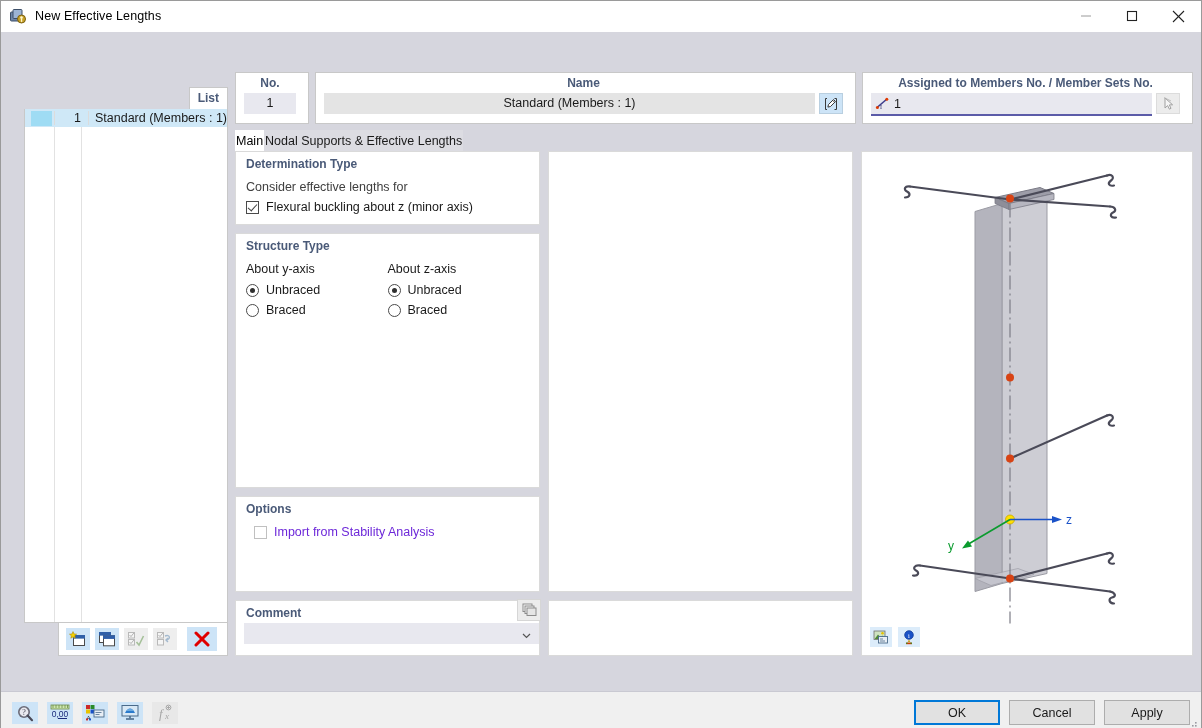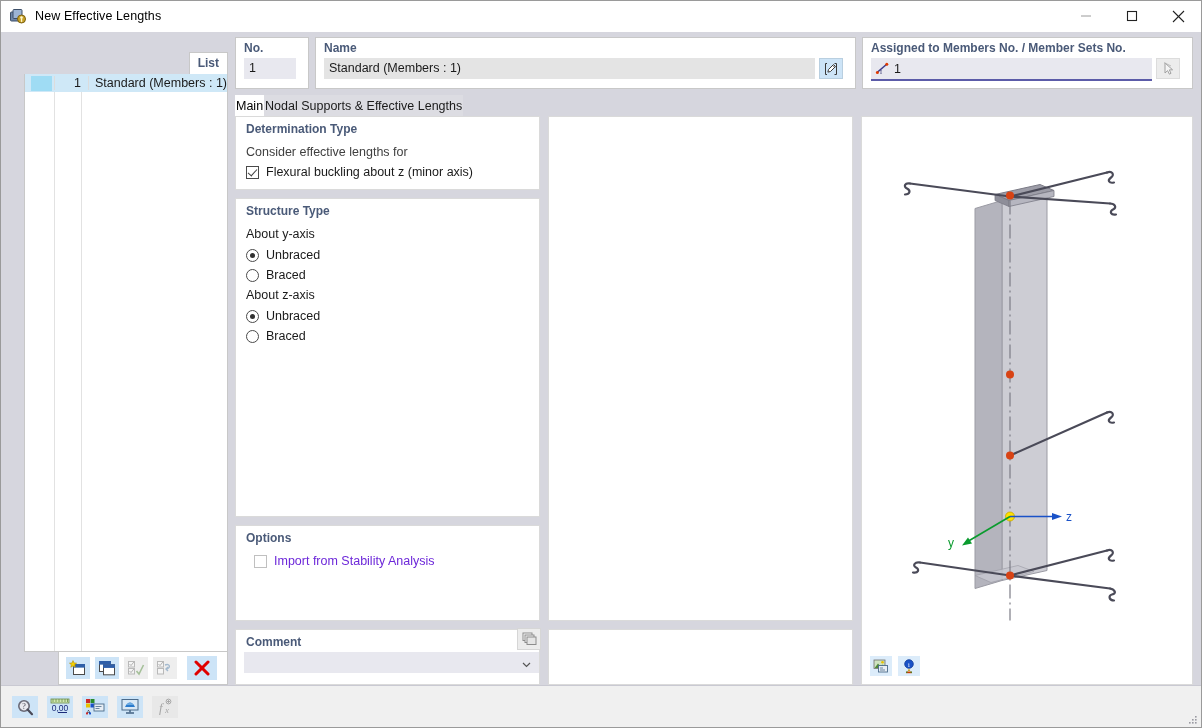--- a/index.html
+++ b/index.html
@@ -12,21 +12,21 @@
     color: #1a1a1a;
     background: #d6d6de;
     overflow: hidden;
     -webkit-font-smoothing: antialiased;
   }
   .window {
     position: absolute; inset: 0;
     background: #d6d6de;
     border: 1px solid #9a9a9a;
     box-sizing: border-box;
-    display: flex; flex-direction: column;
+    display: flex; flex-direction: column; gap: 35px;
   }
   
   .titlebar {
     height: 30px; flex: 0 0 30px;
     background: #ffffff;
     display: flex; align-items: center;
     border-bottom: 1px solid #ffffff;
   }
   .title-icon {
     width: 18px; height: 18px; margin-left: 8px; margin-right: 8px;
@@ -116,21 +116,21 @@
   
   .right-area {
     flex: 1 1 auto; display: flex; flex-direction: column;
     margin: 5px 8px 0 7px;
     min-width: 0;
   }
   .top-row { display: flex; gap: 6px; height: 52px; flex: 0 0 52px; }
   .fld-group {
     background: #fff; border: 1px solid #c8c8c8; box-sizing: border-box;
     padding: 3px 12px 0 8px;
-    display: flex; flex-direction: column;
+    display: flex; flex-direction: column; text-align: center;
   }
   .fld-group .group-title { padding: 0 0 3px 0; }
   .no-group { width: 74px; flex: 0 0 74px; }
   .name-group { flex: 1 1 auto; min-width: 0; }
   .assigned-group { width: 331px; flex: 0 0 331px; }
   .inp {
     background: #e8e8ef;
     border: none; outline: none;
     height: 21px; line-height: 21px;
     font-family: "Liberation Sans", sans-serif;
@@ -194,21 +194,21 @@
   }
   .chkbox.off { border-color: #c0c0c0; }
   .chkbox.checked::after {
     content: ""; position: absolute;
     left: 3px; top: 0px; width: 4px; height: 8px;
     border: solid #404040; border-width: 0 1.6px 1.6px 0;
     transform: rotate(42deg);
   }
   .chk-label { font-size: 12.5px; }
   .chk-label.dim { color: #6d28d9; }
-  .cols { display: flex; flex-direction: column; }
+  .cols { display: flex; }
   .col { flex: 1 1 50%; }
   .col-head { font-size: 12.5px; margin-bottom: 7px; }
   .rad-row { display: flex; align-items: center; gap: 7px; margin-bottom: 6px; }
   .radio {
     width: 13px; height: 13px; flex: 0 0 13px;
     border: 1px solid #4a4a4a; border-radius: 50%;
     background: #fff; box-sizing: border-box; position: relative;
   }
   .radio.on::after {
     content: ""; position: absolute; left: 3px; top: 3px;
@@ -625,20 +625,25 @@
         <svg width="20" height="17" viewBox="0 0 20 17" opacity=".45">
           <text x="4" y="13.5" font-size="13" fill="#555" font-family="Liberation Serif, serif" font-style="italic">f</text>
           <text x="10" y="14.5" font-size="9" fill="#555" font-family="Liberation Serif, serif" font-style="italic">x</text>
           <circle cx="13.5" cy="3.5" r="2.4" fill="none" stroke="#555" stroke-width="1"></circle>
           <line x1="13.5" y1="2.1" x2="13.5" y2="4.9" stroke="#555" stroke-width="1"></line>
           <line x1="12.1" y1="3.5" x2="14.9" y2="3.5" stroke="#555" stroke-width="1"></line>
         </svg>
       </div>
     </div>
 
+    <div class="btns-right">
+      <div class="dlg-btn default">OK</div>
+      <div class="dlg-btn">Cancel</div>
+      <div class="dlg-btn">Apply</div>
+    </div>
 
     <div class="grip">
       <svg width="10" height="10" viewBox="0 0 10 10">
         <g fill="#9a9aa2">
           <rect x="7" y="1" width="1.6" height="1.6"></rect>
           <rect x="4" y="4" width="1.6" height="1.6"></rect>
             <rect x="7" y="4" width="1.6" height="1.6"></rect>
           <rect x="1" y="7" width="1.6" height="1.6"></rect>
             <rect x="4" y="7" width="1.6" height="1.6"></rect>
             <rect x="7" y="7" width="1.6" height="1.6"></rect>

